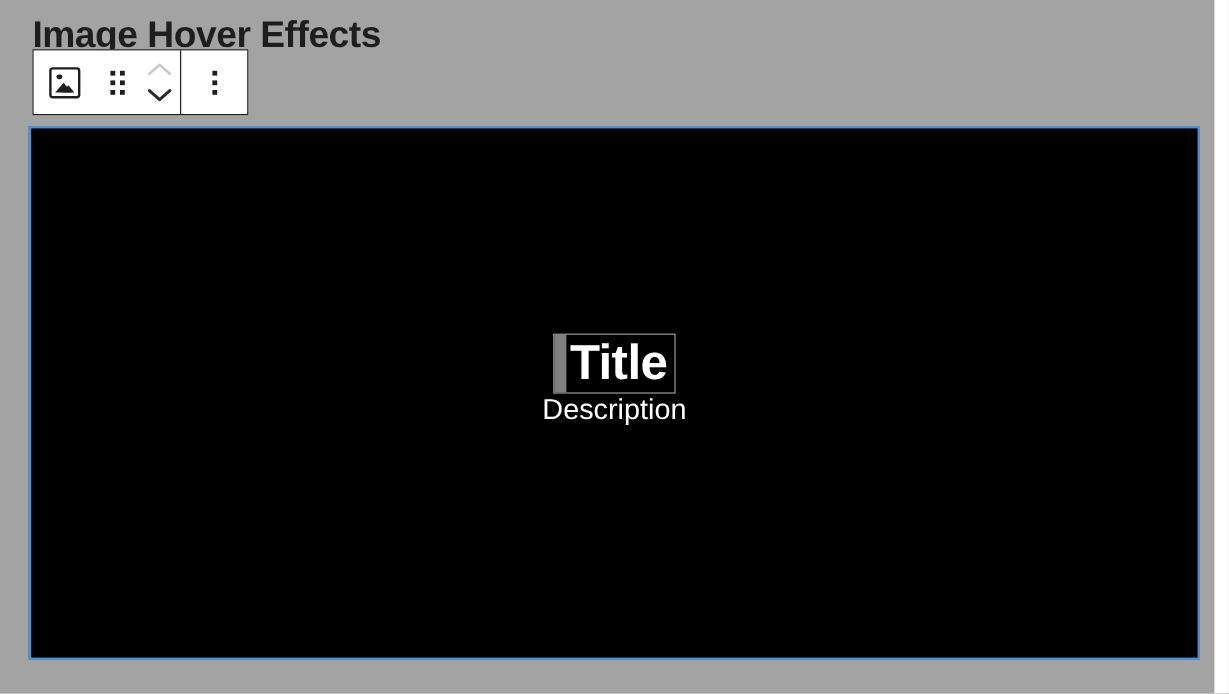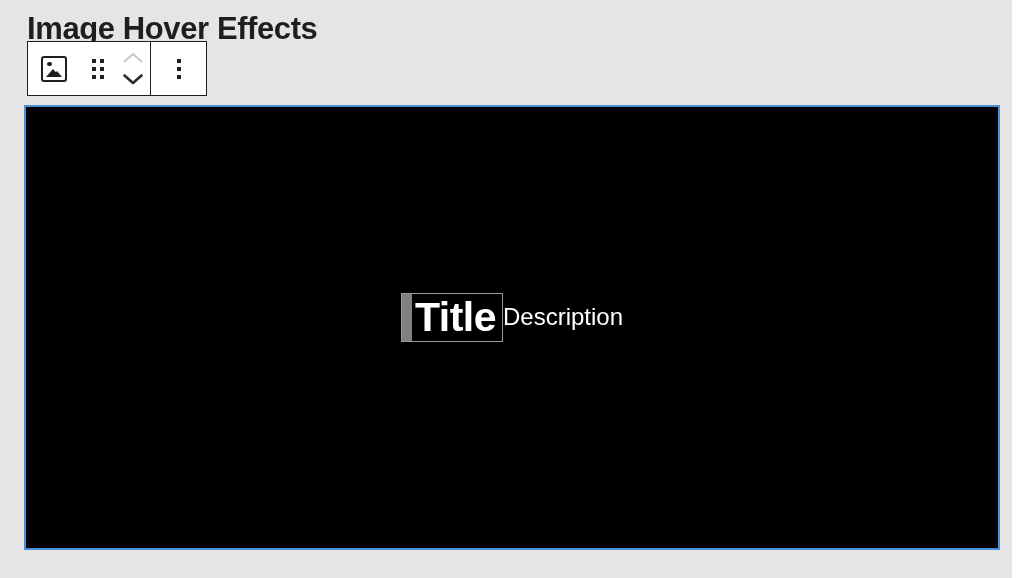--- a/index.html
+++ b/index.html
@@ -9,21 +9,21 @@
     height: 578px;
     background: #ffffff;
     font-family: "Liberation Sans", sans-serif;
     overflow: hidden;
   }
 
   #editor-canvas {
     position: relative;
     width: 1012px;
     height: 578px;
-    background: #e5e5e5;
+    background: #a3a3a3;
   }
 
   
   #page-heading {
     position: absolute;
     left: 27px;
     top: 11px;
     font-size: 31px;
     font-weight: 700;
     letter-spacing: -0.4px;
@@ -162,21 +162,21 @@
     background: #000000;
     border: 2px solid #4a90d9;
     display: flex;
     flex-direction: column;
     align-items: center;
     justify-content: center;
   }
 
   .overlay-stack {
     display: flex;
-    flex-direction: row;
+    flex-direction: column;
     align-items: center;
     margin-top: -20px;
   }
 
   #overlay-title-wrap {
     position: relative;
     display: inline-flex;
     align-items: center;
     border: 1px solid #9a9a9a;
     padding: 0 4px 0 0;

